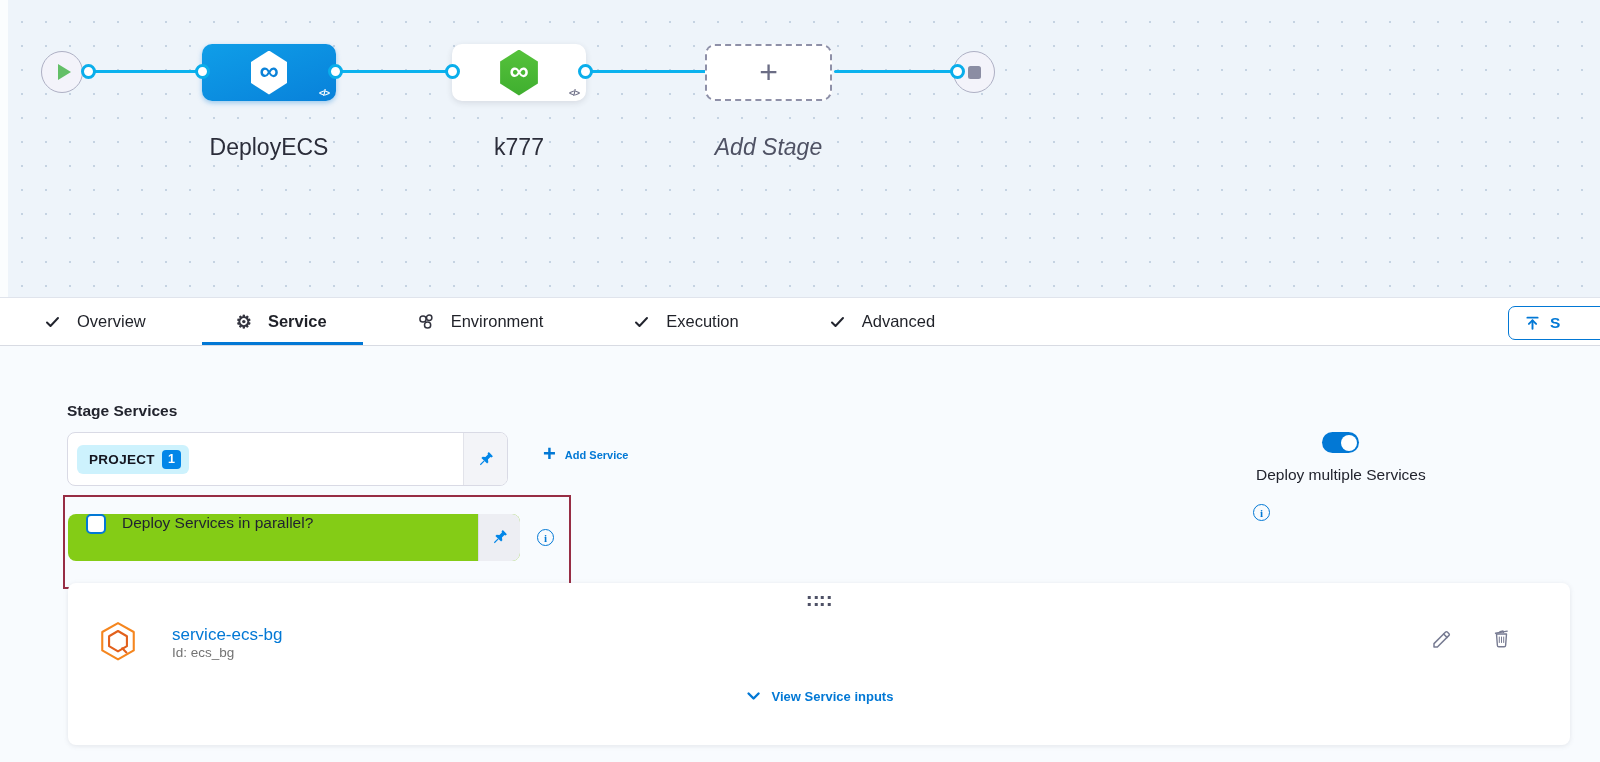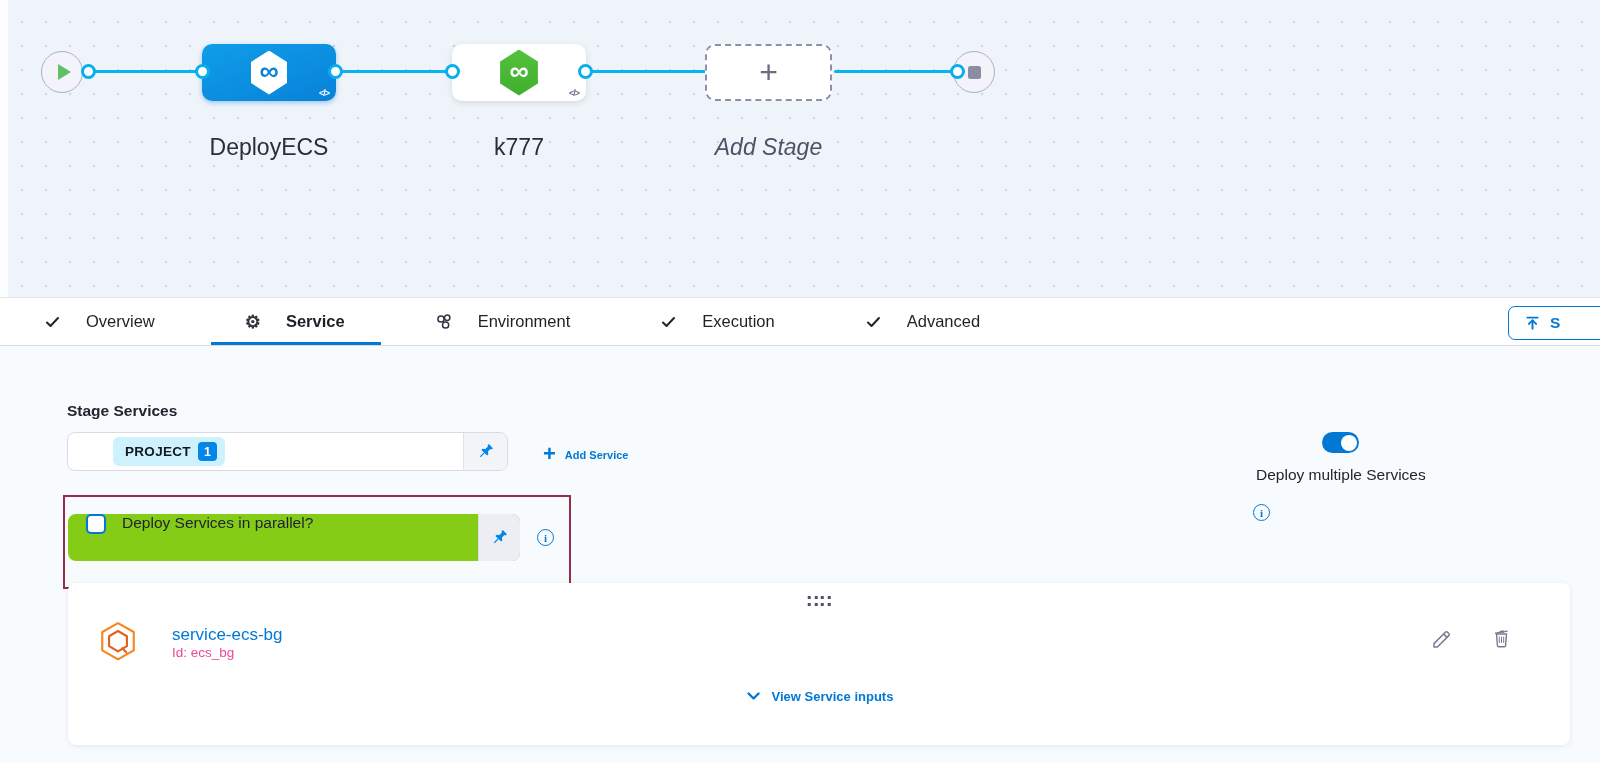--- a/index.html
+++ b/index.html
@@ -43,39 +43,39 @@
     background:#fff; border:2.5px dashed #8e90a8; border-radius:10px;
     display:flex; align-items:center; justify-content:center;
     color:#6b6d85; font-size:32px; font-weight:300; }
   .stage-label { position:absolute; top:134px; text-align:center; font-size:23px; color:#2b2d3a; }
   .stage-label.muted { color:#4f5264;font-style:italic; }
 
   
   .tabbar { position:relative; width:1600px; height:49px; background:#fff;
     border-top:1px solid #e0e4ec; border-bottom:1px solid #d8dbe3;
     display:flex; align-items:stretch; padding-left:44px; gap:90px; overflow:hidden; }
-  .tab { position:relative; display:flex; align-items:center; gap:25px;
+  .tab { position:relative; display:flex; align-items:center; gap:16px;
     font-size:16.5px; color:#1f2128; cursor:pointer;justify-content:center; }
   .tab .ticon { display:flex; align-items:center; }
   .tab.active { font-weight:bold; }
   .tab.active::after { content:""; position:absolute; left:-34px; right:-36px; bottom:0;
     height:3px; background:#0278d5; }
   .gear-glyph { font-size:18px; color:#33343f; line-height:1; }
   .save-btn { position:absolute; left:1508px; top:8px; height:34px; width:140px;
     background:#fff; border:1.5px solid #0278d5; border-radius:7px;
     display:flex; align-items:center; gap:9px; padding-left:15px;
     color:#0278d5; font-size:15.5px; font-weight:bold; cursor:pointer; }
 
   
   .content { position:relative; width:1600px; height:416px; background:#f8fbfe; }
   .select-label { position:absolute; left:67px; top:56px; font-size:15.5px; font-weight:bold; color:#22242e; }
 
-  .svc-input { position:absolute; left:67px; top:86px; width:441px; height:39px;
+  .svc-input { position:absolute; left:67px; top:86px; width:441px; height:54px;
     background:#fff; border:1px solid #d9dae5; border-radius:8px;
-    display:flex; overflow:hidden;padding-left:36px; }
+    display:flex; overflow:hidden; }
   .svc-input .field { flex:1; display:flex; align-items:center; padding-left:9px; }
   .chip { display:inline-flex; align-items:center; gap:7px; background:#cdf2fd;
     border-radius:6px; padding:5px 8px 5px 12px; }
   .chip .chip-text { font-size:13.5px; font-weight:bold; color:#14151f; letter-spacing:.3px; }
   .chip .chip-count { background:#0286e8; color:#fff; min-width:19px; height:19px;
     border-radius:4px; display:flex; align-items:center; justify-content:center;
     font-size:12.5px; font-weight:bold; }
   .pin-cell { width:44px; background:#f3f4f8; border-left:1px solid #e2e3ea;
     display:flex; align-items:center; justify-content:center; cursor:pointer; }
 
@@ -109,21 +109,21 @@
 
   
   .svc-card { position:absolute; left:68px; top:237px; width:1502px; height:162px;
     background:#fff; border-radius:8px; box-shadow:0 1px 5px rgba(96,97,112,.14); }
   .drag-dots { position:absolute; left:50%; top:13px; transform:translateX(-50%);
     display:grid; grid-template-columns:repeat(4,3px); grid-template-rows:repeat(2,3px);
     gap:3.5px; cursor:grab; }
   .drag-dots span { width:3px; height:3px; background:#4e5166; }
   .svc-info { position:absolute; left:30px; top:38px; display:flex; align-items:center; gap:34px; }
   .svc-text .svc-name { font-size:17px; font-weight:500; color:#0278d5; cursor:pointer; }
-  .svc-text .svc-id { font-size:13.5px; color:#ec4899; margin-top:0; }
+  .svc-text .svc-id { font-size:13.5px; color:#737373; margin-top:0; }
   .card-actions { position:absolute; right:58px; top:44px; display:flex; gap:40px; }
   .icon-btn { cursor:pointer; display:flex; }
   .view-inputs { position:absolute; left:50%; bottom:40px; transform:translateX(-50%);
     display:flex; align-items:center; gap:9px; color:#0278d5;
     font-size:13px; font-weight:bold; cursor:pointer; white-space:nowrap; }
 </style>
 </head>
 <body>
 
 <div class="canvas">

